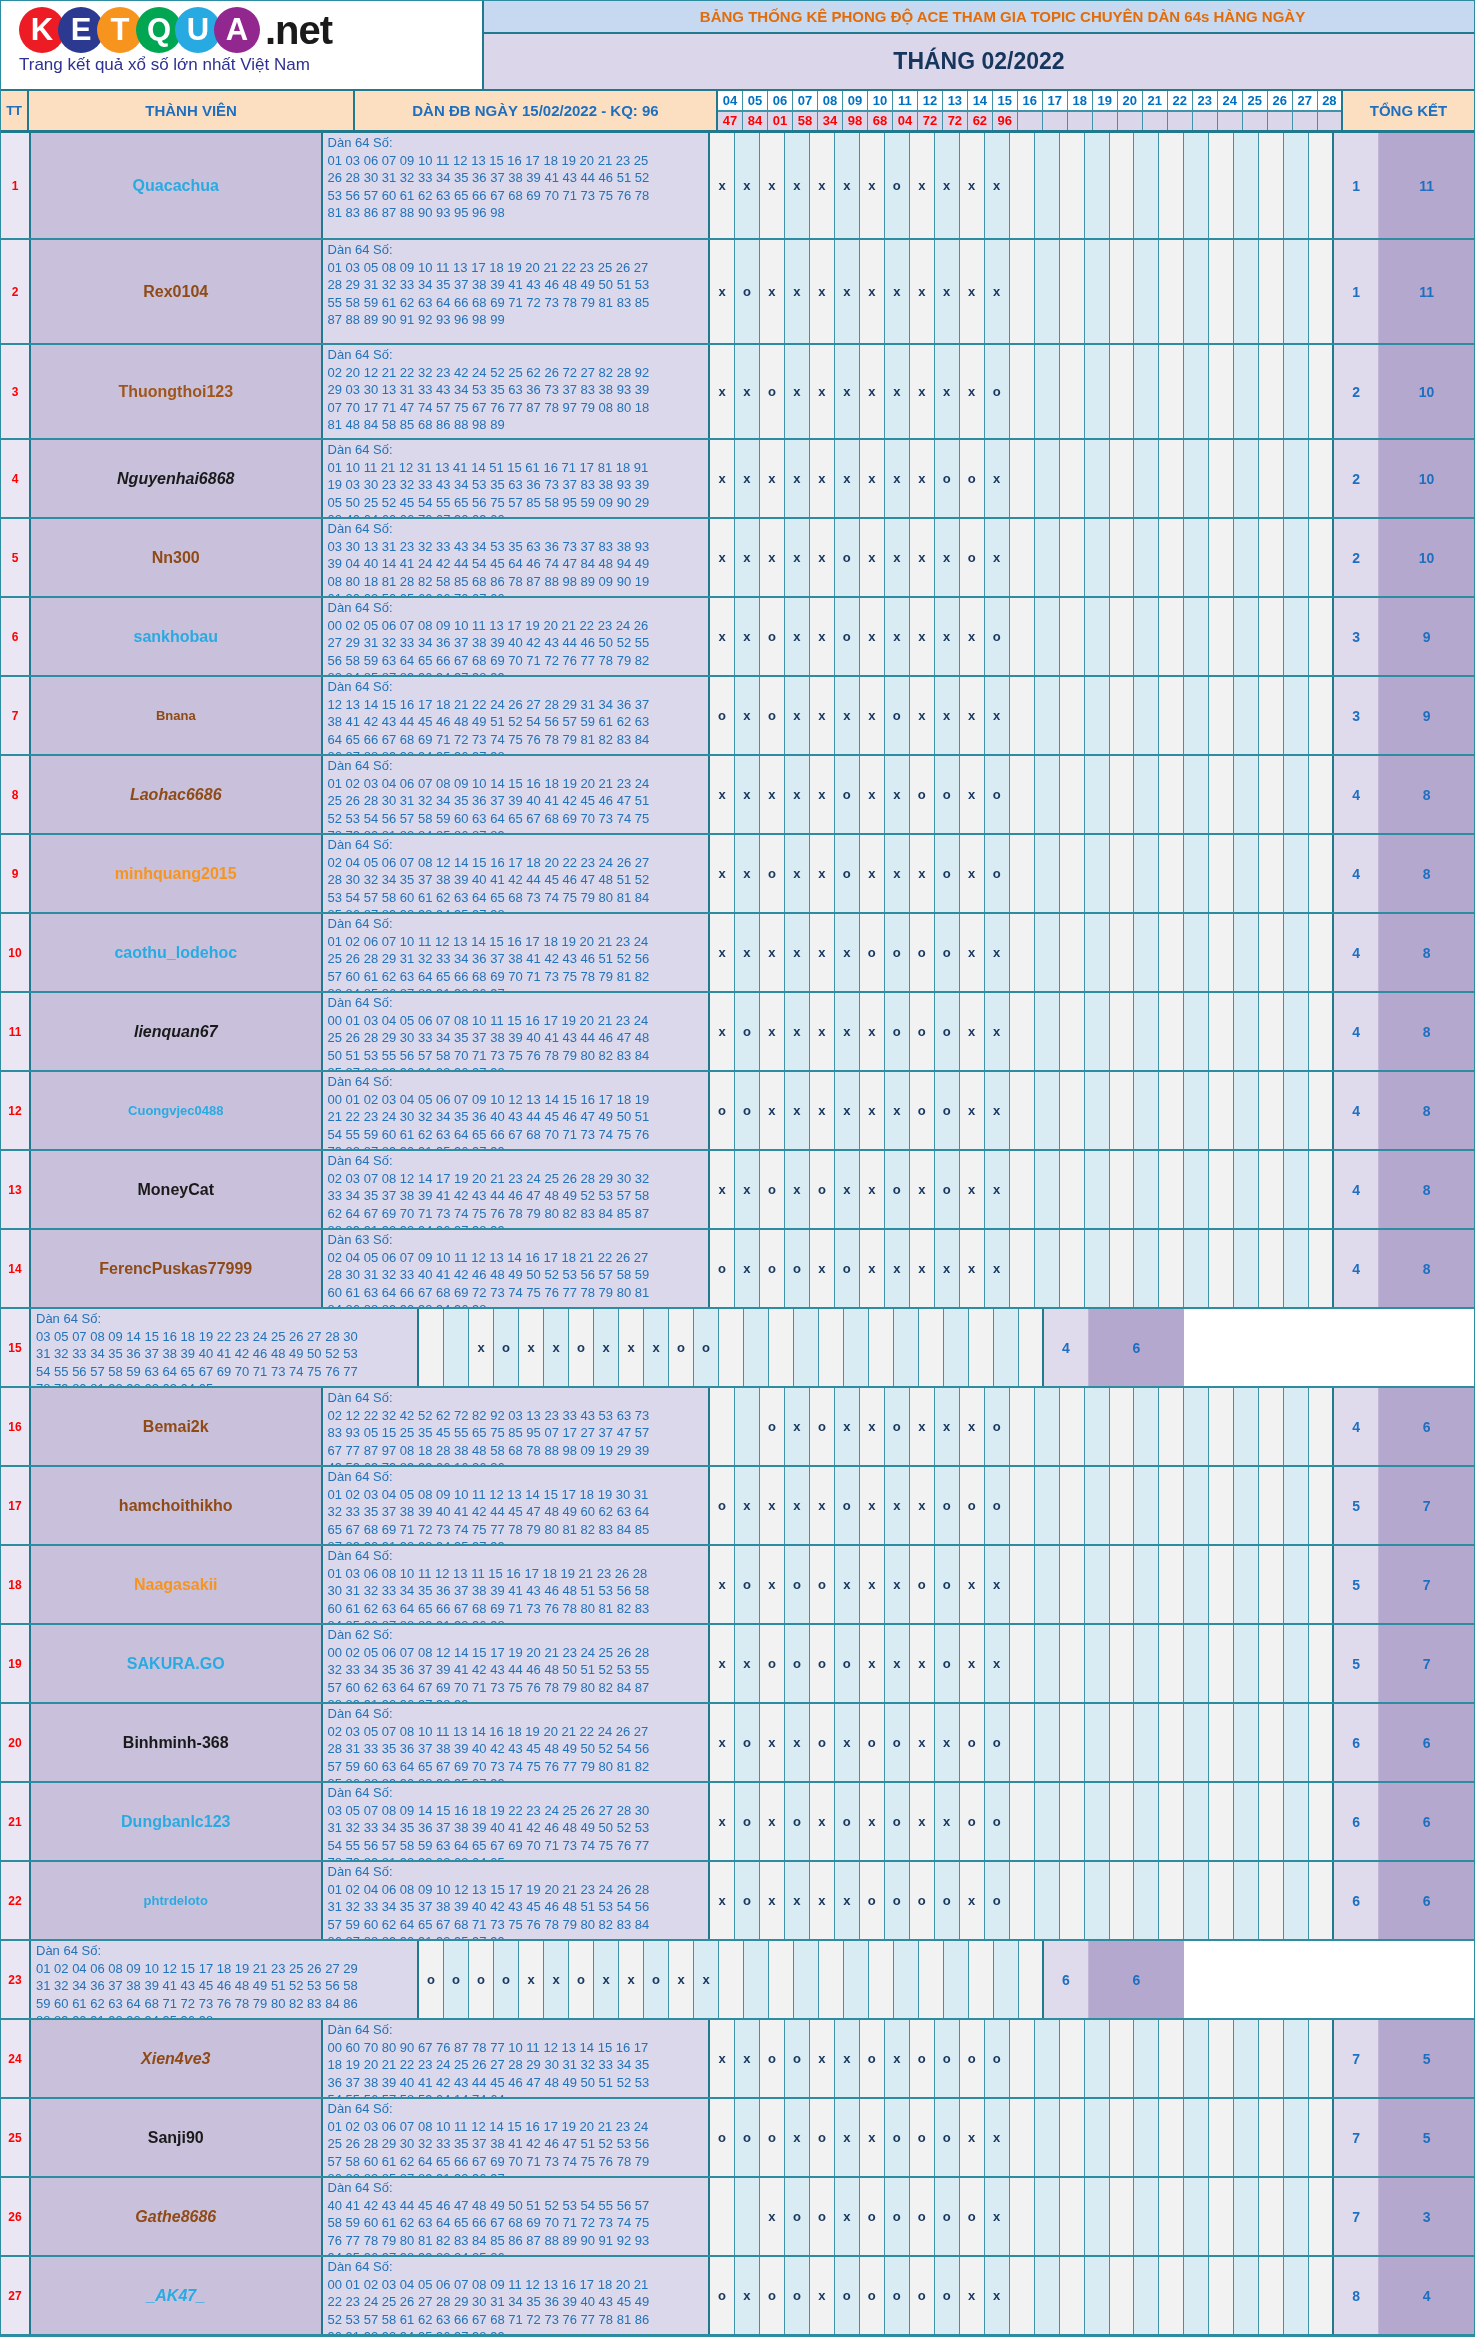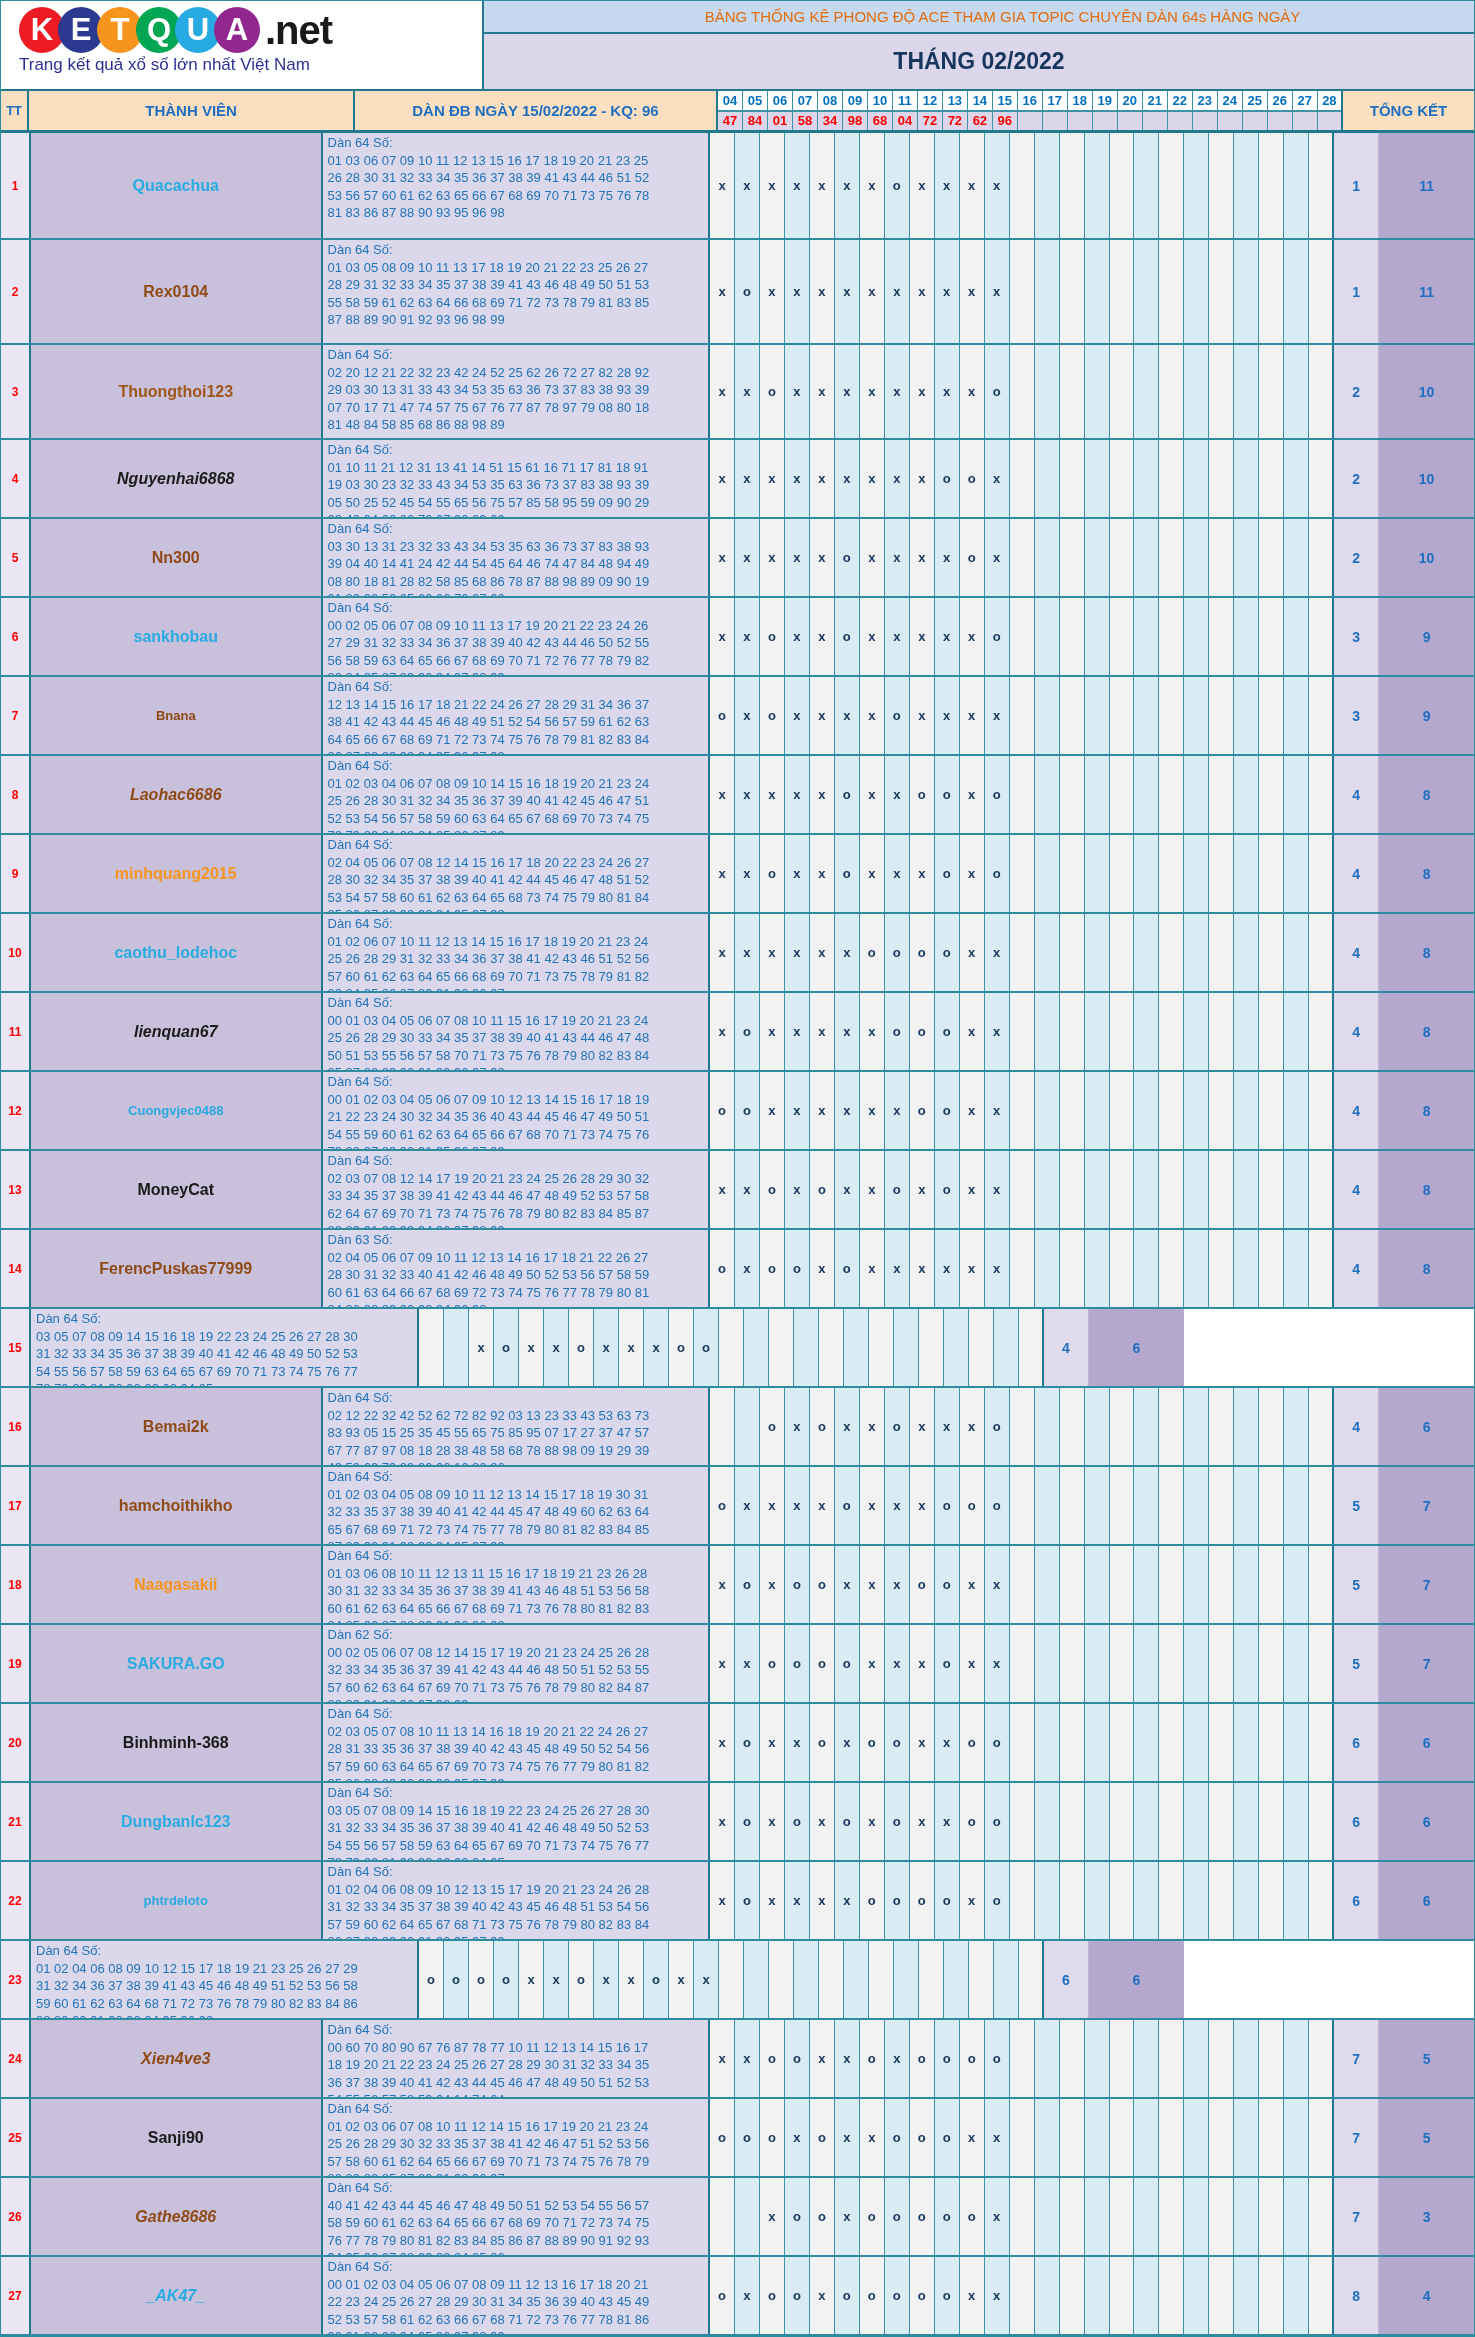--- a/index.html
+++ b/index.html
@@ -8,21 +8,21 @@
   .page { width:1475px; height:2337px; background:#fff; border:1px solid #2E8CA0; overflow:hidden; }
 
   
   .top-area { height:90px; display:flex; }
   .logo-box { width:483px; height:90px; background:#fff; border-right:2px solid #20798D; border-bottom:2px solid #20798D; padding:6px 0 0 18px; }
   .logo-line { display:flex; align-items:center; }
   .lc { display:inline-flex; align-items:center; justify-content:center; width:46px; height:46px; border-radius:50%; color:#fff; font-weight:bold; font-size:31px; margin-right:-7px; font-family:"Liberation Sans", sans-serif; }
   .logo-suffix { font-size:40px; font-weight:bold; color:#1a1a1a; margin-left:12px; letter-spacing:-1px; }
   .tagline { margin-top:2px; font-size:17px; color:#2E3192; }
   .top-right { flex:1; display:flex; flex-direction:column; }
-  .banner { height:33px; background:#C6D9F0; border-bottom:2px solid #20798D; color:#E36C0A; font-weight:normal; font-size:15px; display:flex; align-items:center; justify-content:center;padding-left:47px; }
+  .banner { height:33px; background:#C6D9F0; border-bottom:2px solid #20798D; color:#E36C0A; font-weight:bold; font-size:15px; display:flex; align-items:center; justify-content:center;padding-left:47px; }
   .month { height:57px; background:#DCD6EA; color:#17365D; font-weight:bold; font-size:23px; display:flex; align-items:center; justify-content:center; border-bottom:2px solid #20798D; }
 
   
   .header-row { display:flex; height:42px; border-bottom:3px solid #20798D; }
   .hc { background:#FCDFC0; color:#1E6FC0; font-weight:bold; display:flex; align-items:center; justify-content:center; border-right:2px solid #20798D; }
   .h-tt { width:30px; font-size:13px;text-align:center; }
   .h-member { width:348px; font-size:15px; }
   .h-dan { width:388px; font-size:15px; }
   .h-tong { width:140px; font-size:15px; }
   .dates { display:flex; width:625px; }

